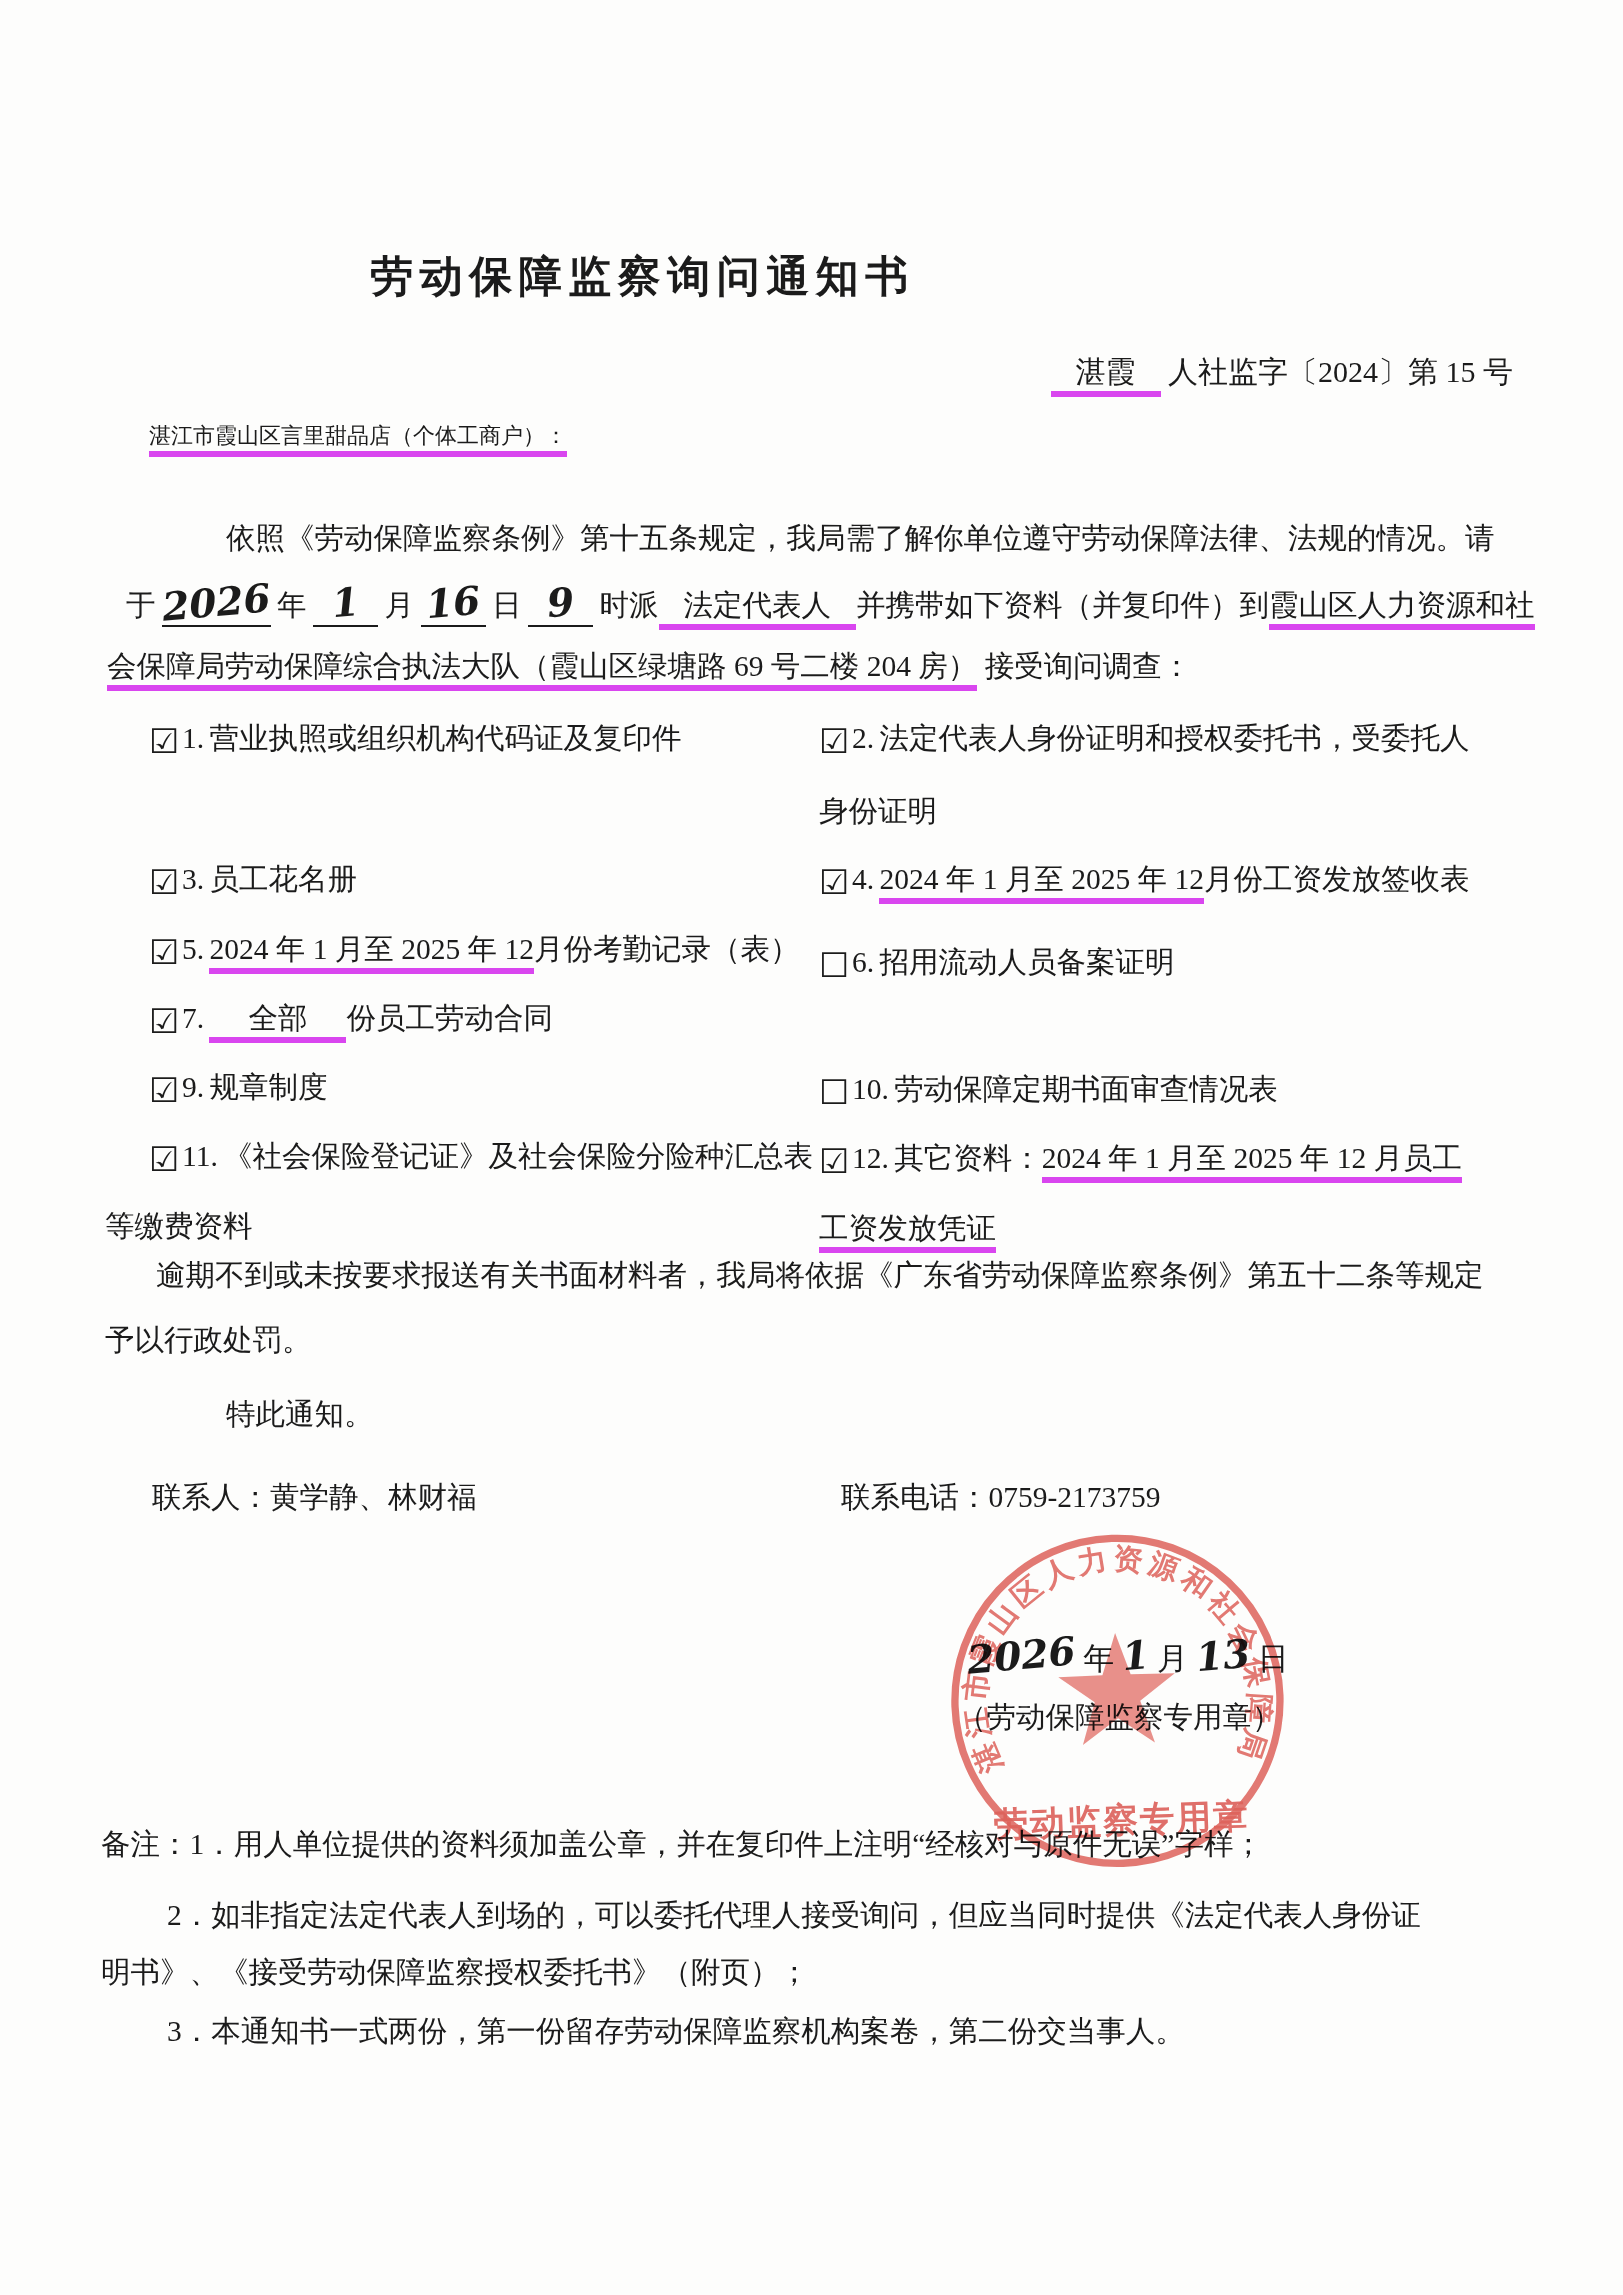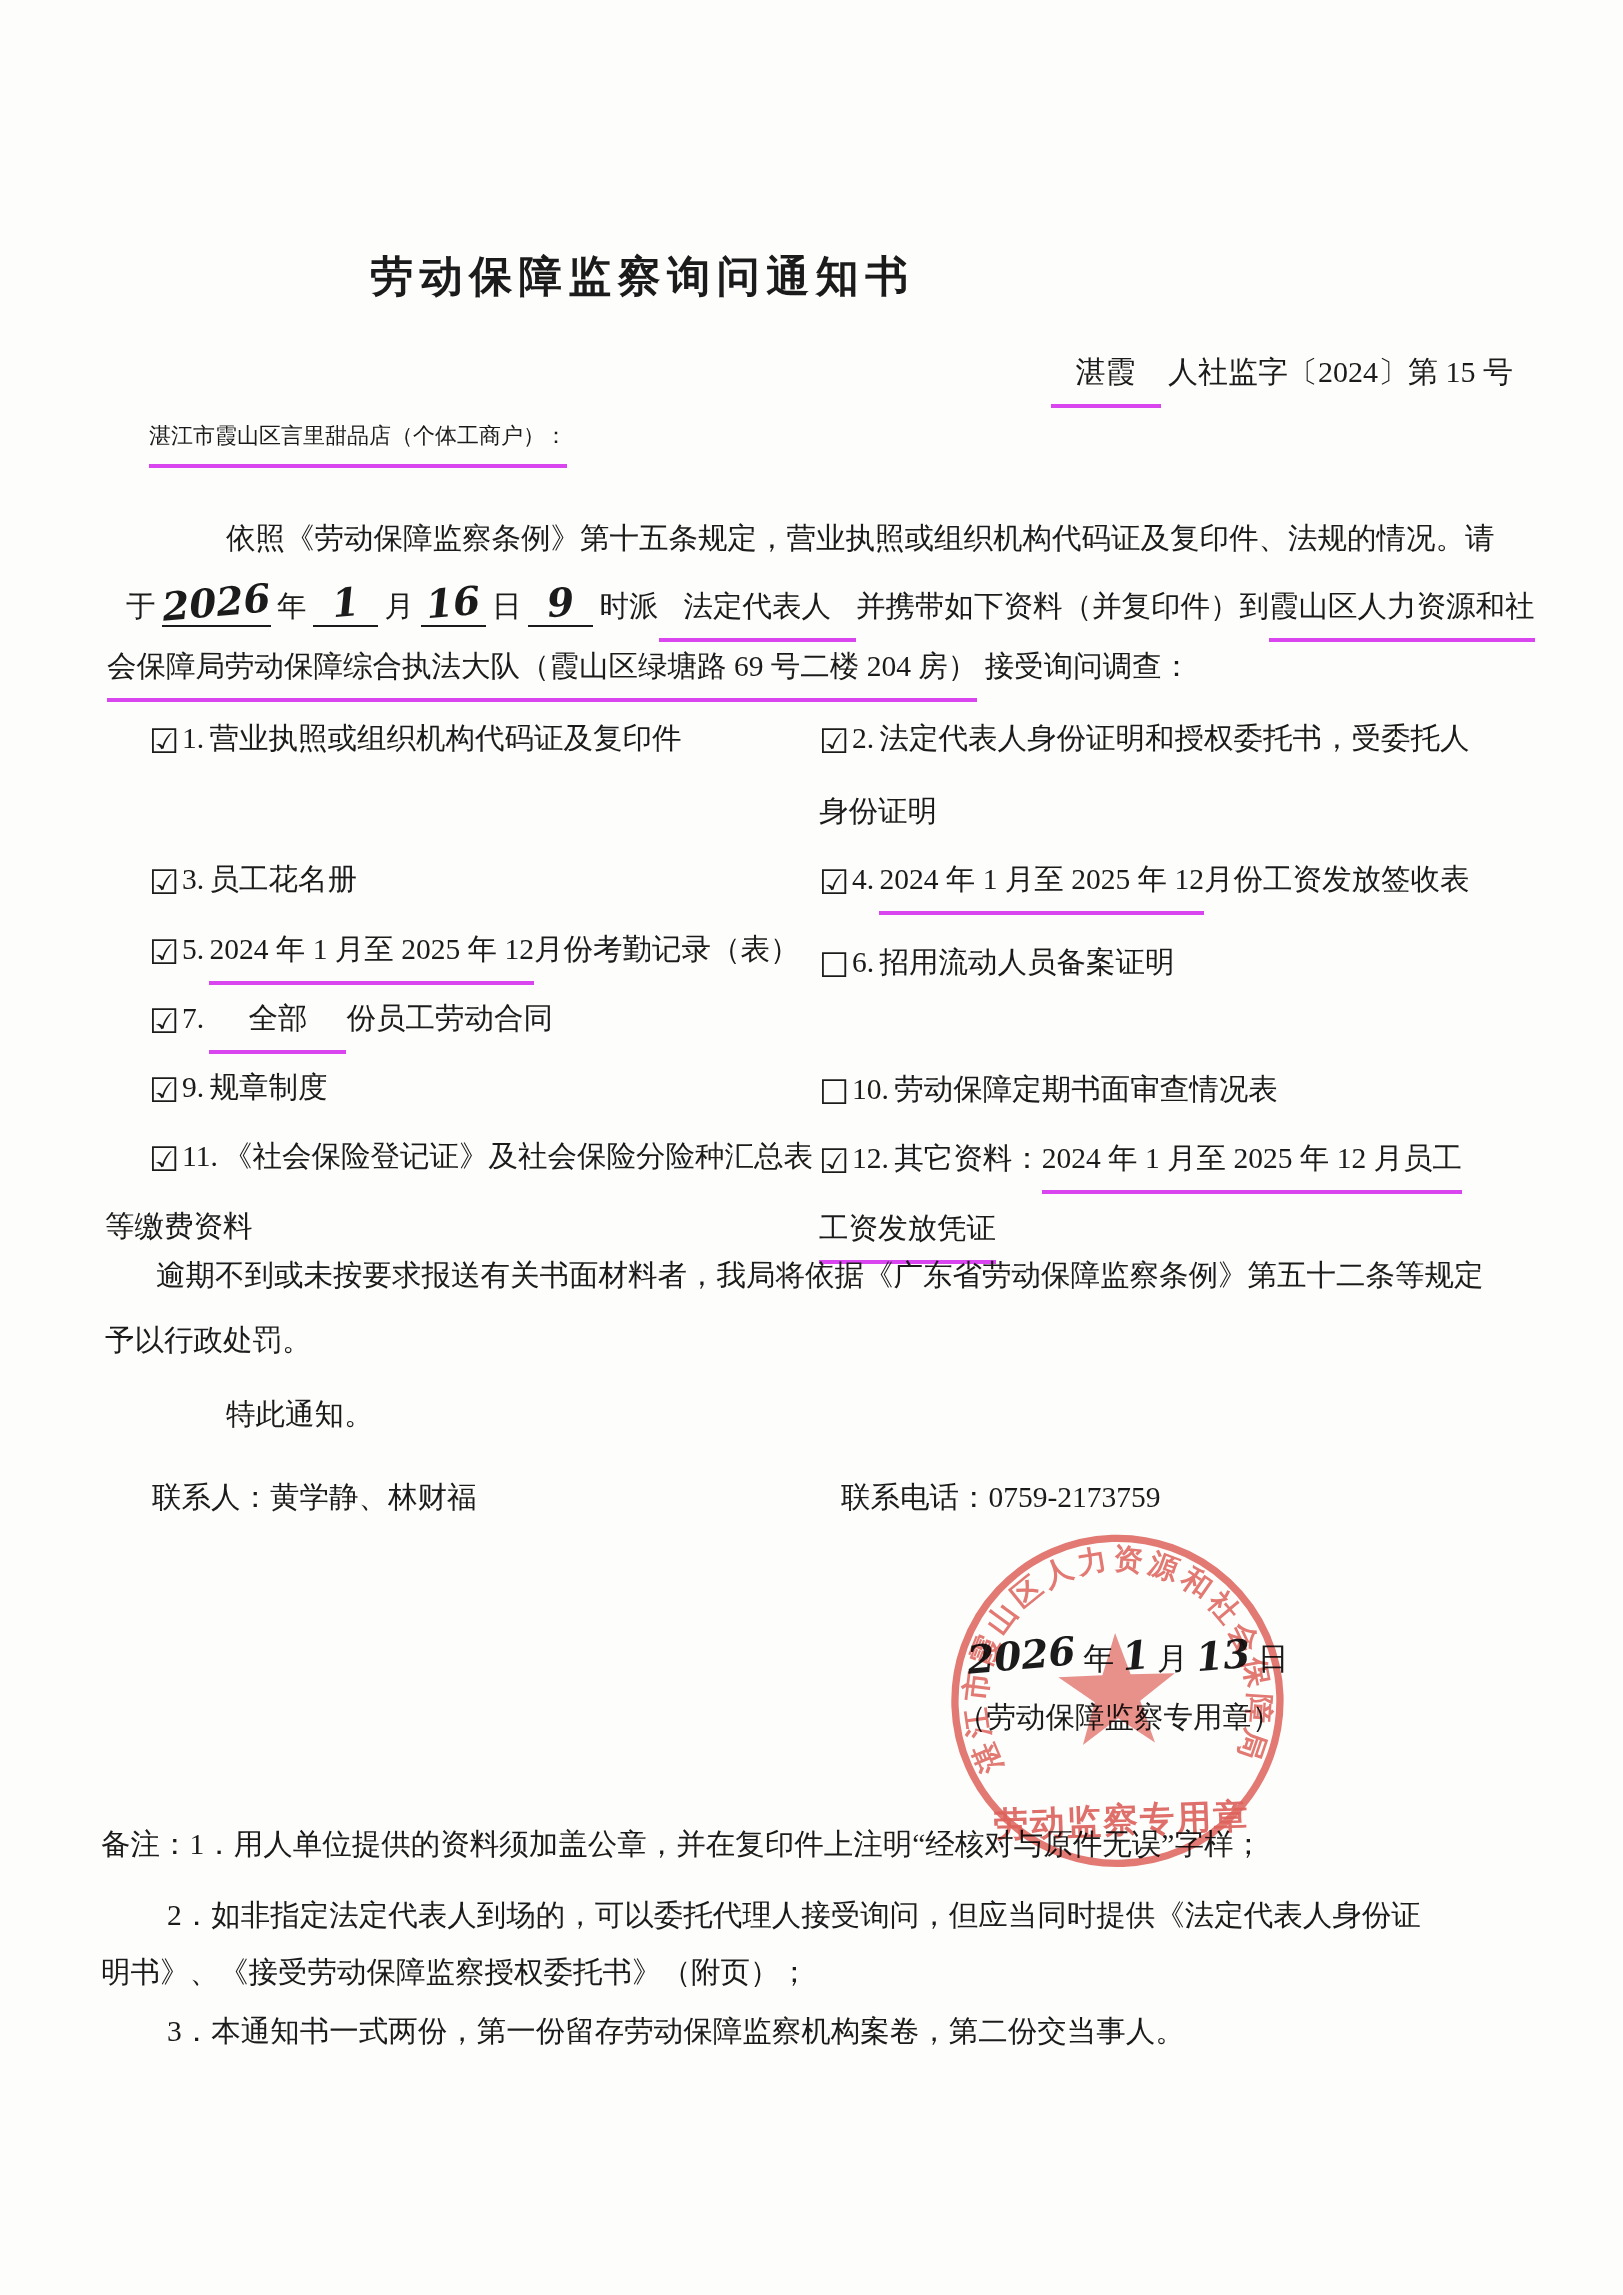--- a/index.html
+++ b/index.html
@@ -10,21 +10,21 @@
     font-family:"Liberation Serif",serif;
     color:#1b1b1b;
     overflow:hidden;
   }
   .t{position:absolute;white-space:nowrap;font-size:29.5px;line-height:1.25;}
   .title{
     left:0;top:250px;width:1285px;text-align:center;
     font-size:43px;font-weight:bold;letter-spacing:6.5px;
   }
   .docnum{top:353px;right:110px;font-size:30px;}
-  .ul{border-bottom:4px solid #d946ef;padding-bottom:16px;}
+  .ul{border-bottom:6px solid #d946ef;padding-bottom:3px;}
   .pad-ul{padding-left:25px;padding-right:25px;}
   .addressee{left:149px;top:422px;font-size:22px;}
   .box{
     display:inline-block;
     font-family:"DejaVu Sans",sans-serif;
     font-size:34px;line-height:1;vertical-align:-4.6px;margin-right:2.6px;
   }
   .hw{
     font-family:"DejaVu Serif",serif;font-style:italic;font-weight:bold;
     font-size:39px;display:inline-block;transform:rotate(-5deg);line-height:1;
@@ -52,21 +52,21 @@
 
   <div class="t docnum">
     <span class="ul pad-ul">湛霞</span>
     <span>人社监字〔2024〕第 15 号</span>
   </div>
 
   <div class="t addressee">
     <span class="ul">湛江市霞山区言里甜品店（个体工商户）：</span>
   </div>
 
-  <div class="t" style="left:226px;top:520px;">依照《劳动保障监察条例》第十五条规定，营业执照或组织机构代码证及复印件、法规的情况。请</div>
+  <div class="t" style="left:226px;top:520px;">依照《劳动保障监察条例》第十五条规定，我局需了解你单位遵守劳动保障法律、法规的情况。请</div>
 
   <div class="t" style="left:126px;top:583px;">
     <span>于</span><span class="hw-field w-year"><span class="hw">2026</span></span><span>年</span><span class="hw-field w-sm"><span class="hw">1</span></span><span>月</span><span class="hw-field w-sm"><span class="hw">16</span></span><span>日</span><span class="hw-field w-sm"><span class="hw">9</span></span><span>时派</span><span class="ul pad-ul">法定代表人</span><span>并携带如下资料（并复印件）到</span><span class="ul">霞山区人力资源和社</span>
   </div>
 
   <div class="t" style="left:107px;top:648px;">
     <span class="ul">会保障局劳动保障综合执法大队（霞山区绿塘路 69 号二楼 204 房）</span>
     <span>接受询问调查：</span>
   </div>
 

